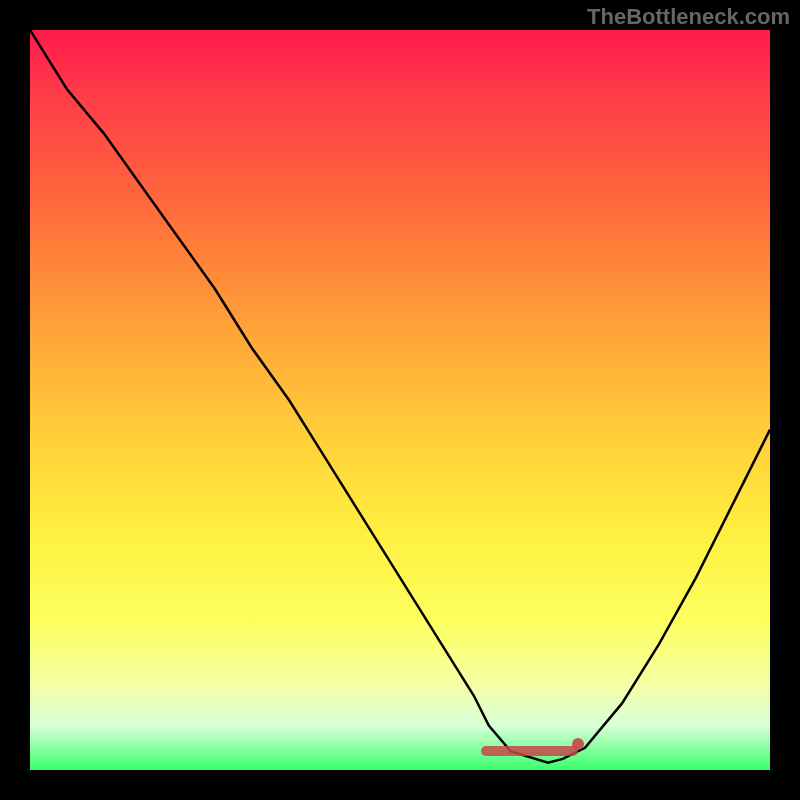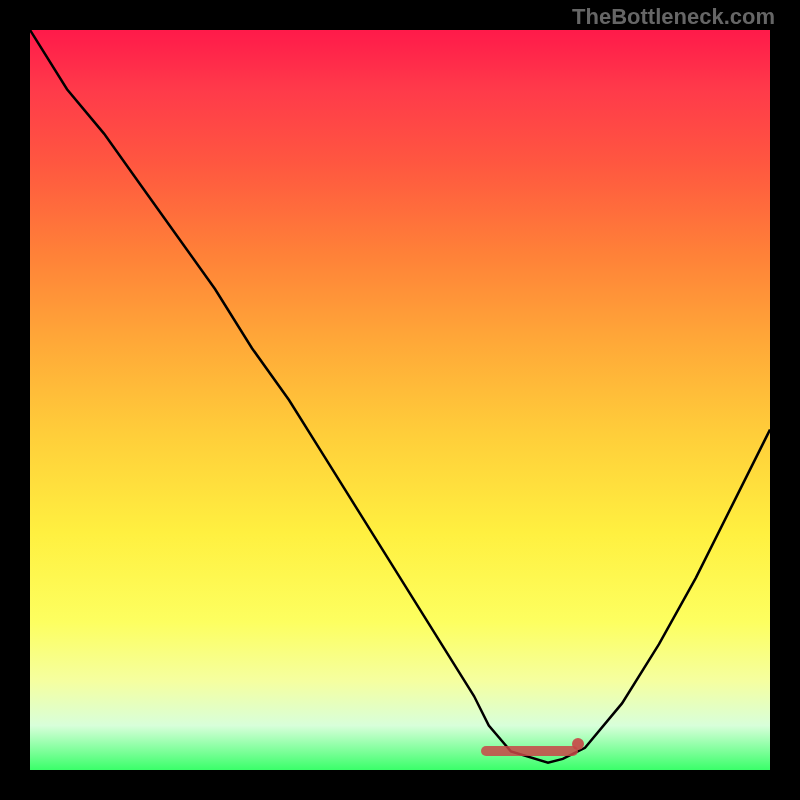--- a/index.html
+++ b/index.html
@@ -11,21 +11,21 @@
     width: 800px;
     height: 800px;
     background: #000;
     position: relative;
     overflow: hidden;
     font-family: Arial, sans-serif;
   }
   .watermark {
     position: absolute;
     top: 4px;
-    right: 25px;
+    right: 10px;
     color: #666;
     font-size: 22px;
     font-weight: bold;
     z-index: 10;
   }
   .chart-area {
     position: absolute;
     top: 30px;
     left: 30px;
     width: 740px;

